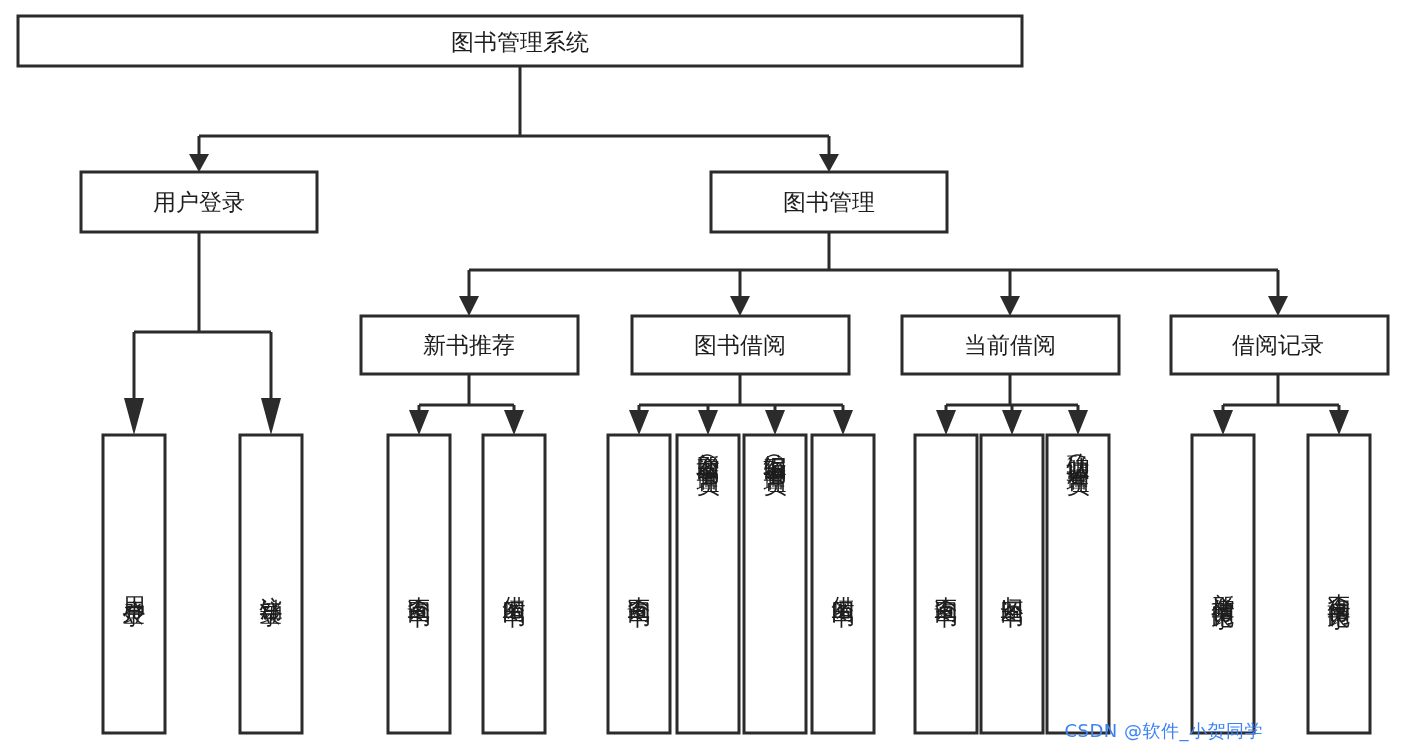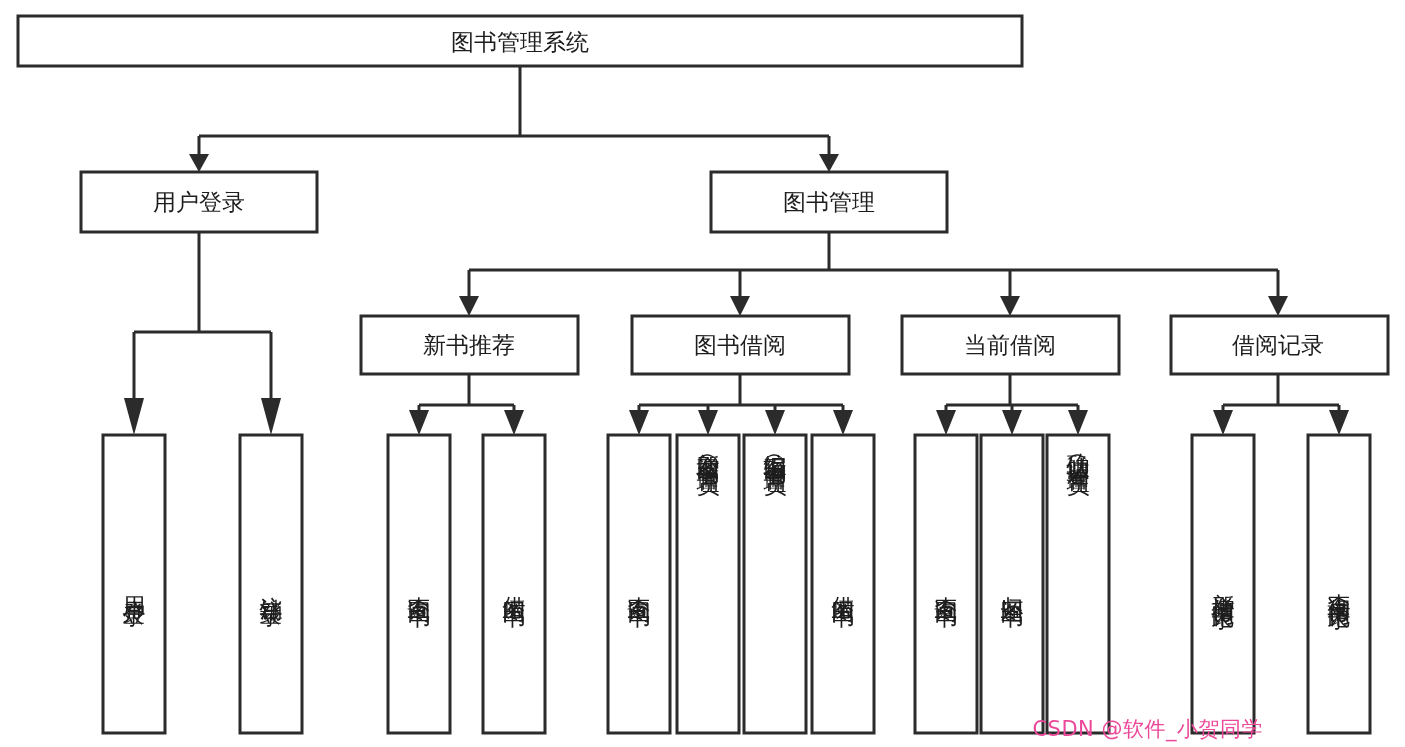--- a/index.html
+++ b/index.html
@@ -62,22 +62,22 @@
     line-height: 1;
     letter-spacing: 3px;
     color: #1d1d1d;
     white-space: nowrap;
   }
   .watermark {
     position: absolute;
     right: 8px;
     bottom: 4px;
     font-family: "DejaVu Sans", "Liberation Sans", sans-serif;
-    font-size: 21px;
-    color: #ec4899;
+    font-size: 18px;
+    color: #3b82f6;
     letter-spacing: 0.5px;
     white-space: nowrap;
   }
 </style>
 </head>
 <body>
 
 <div id="diagram-root">
 
   <svg id="flow" viewBox="0 0 1405 747" xmlns="http://www.w3.org/2000/svg">

